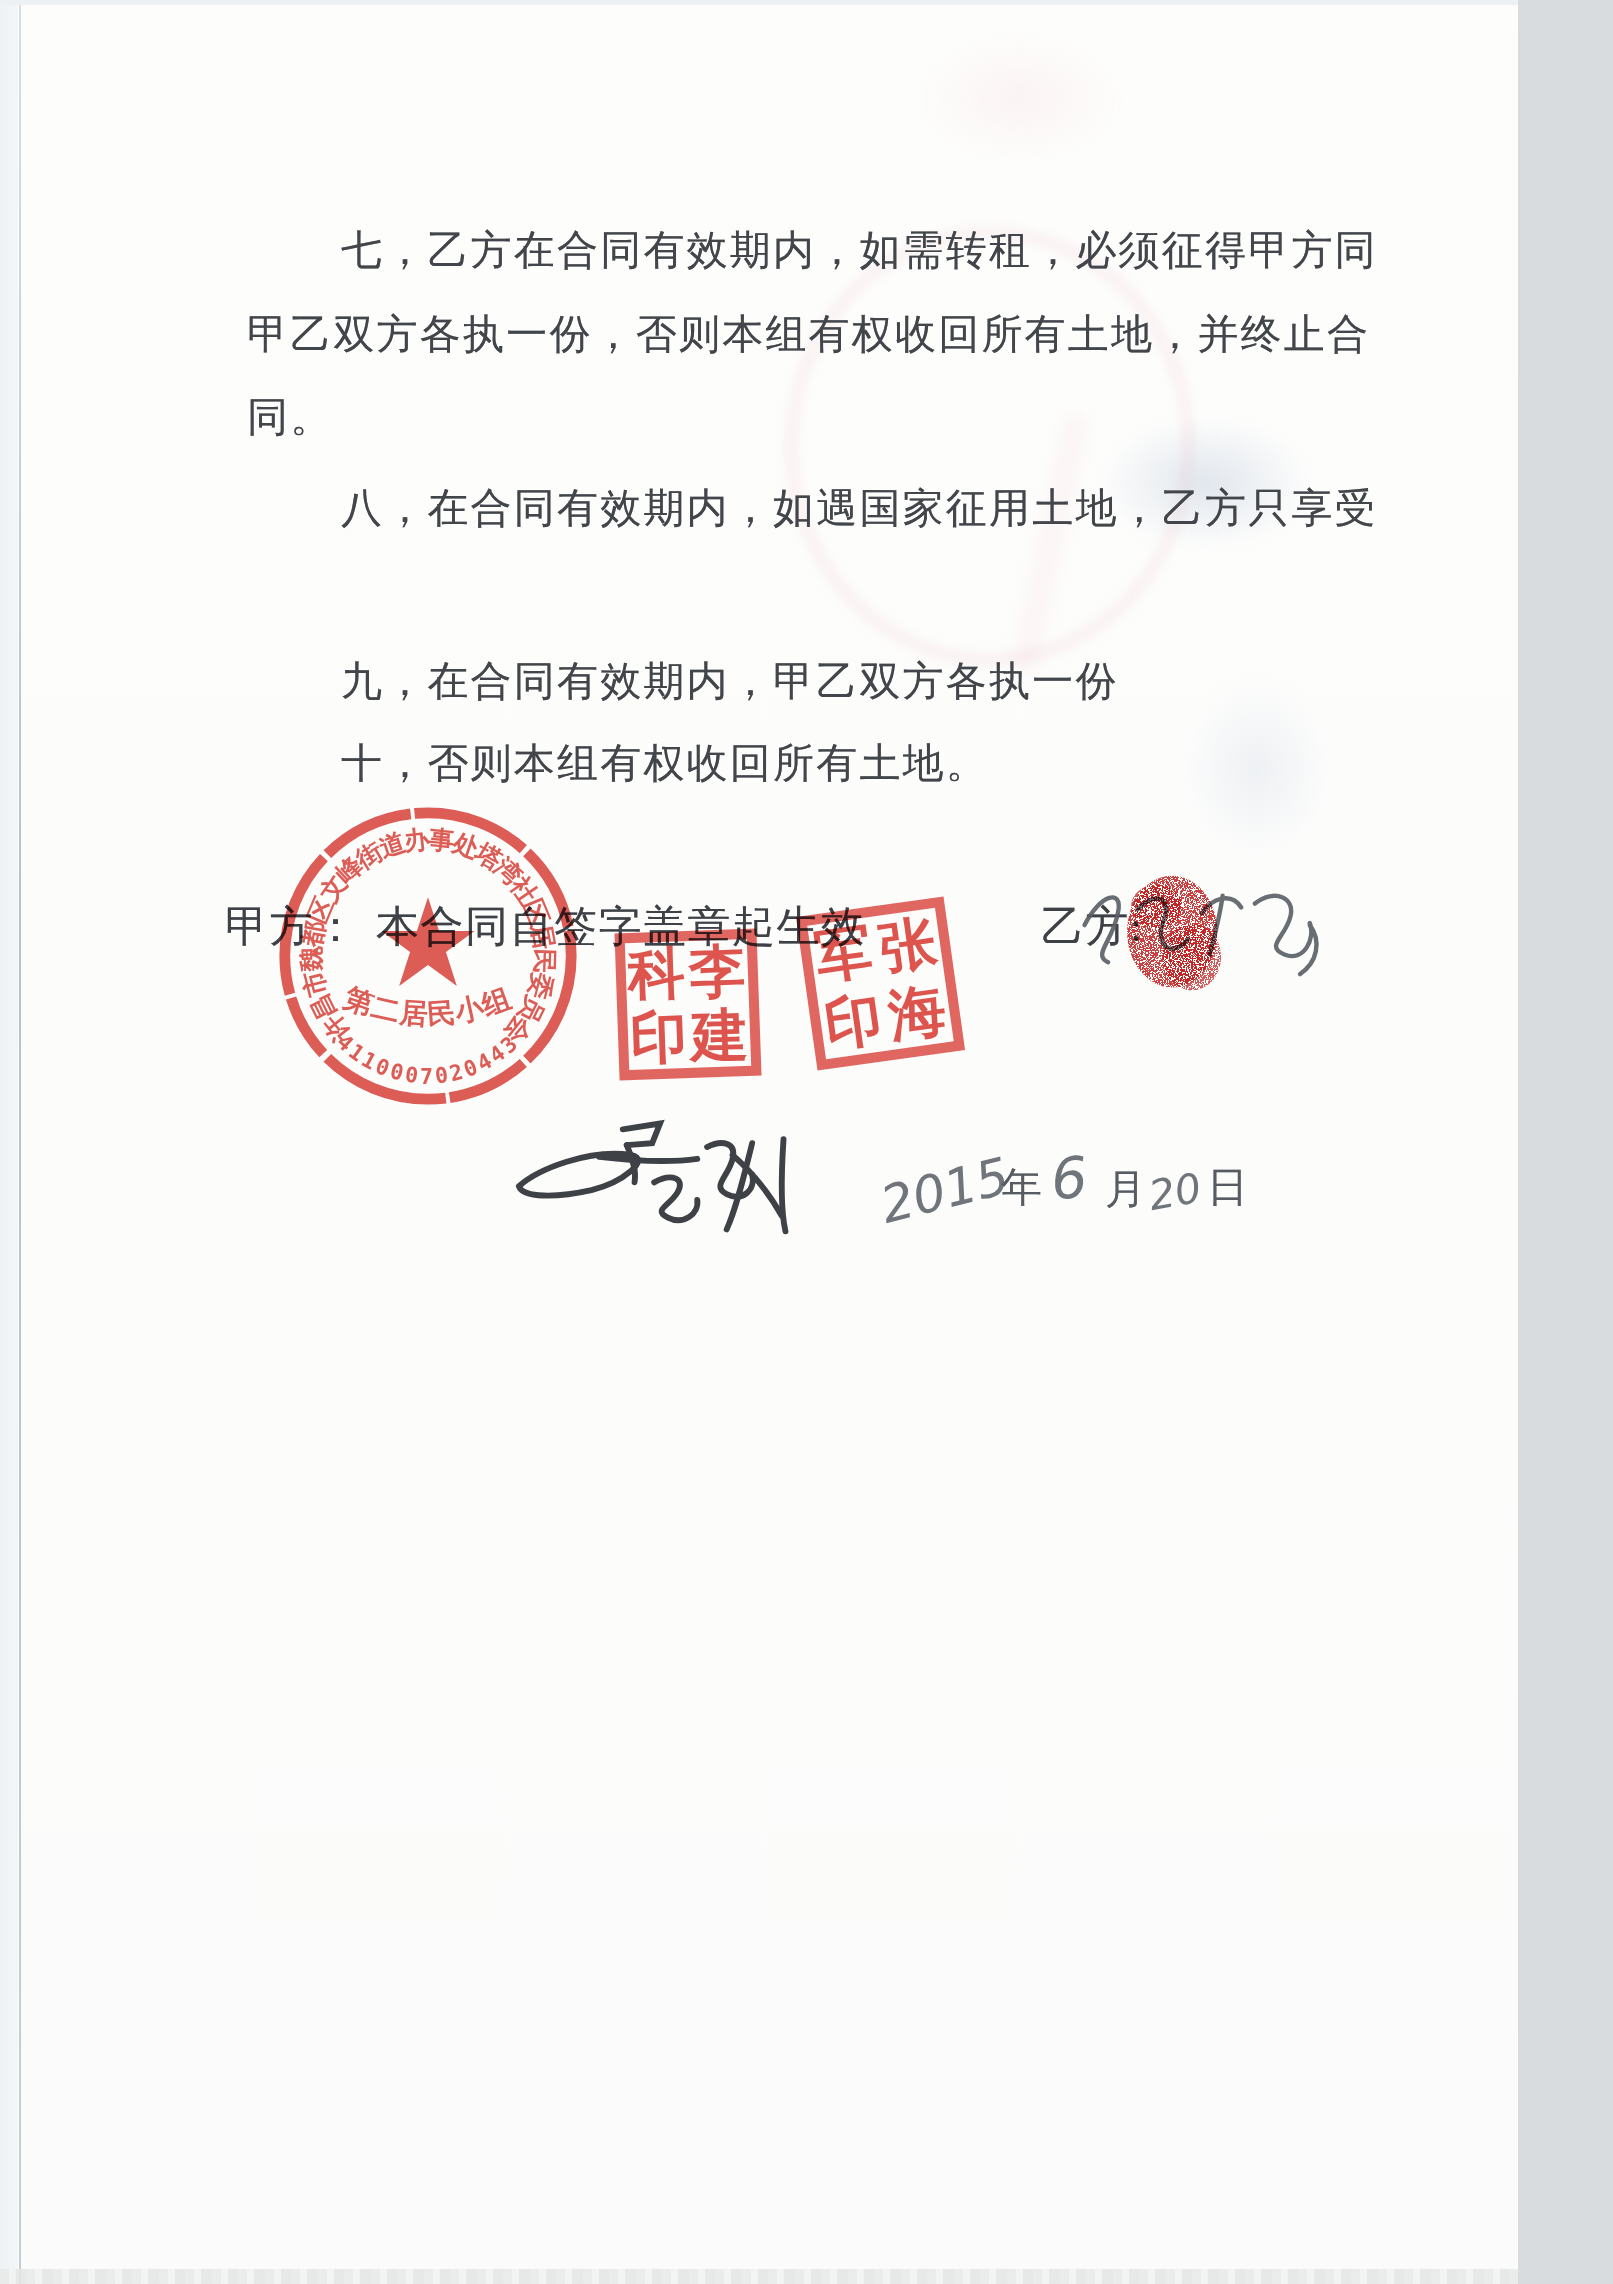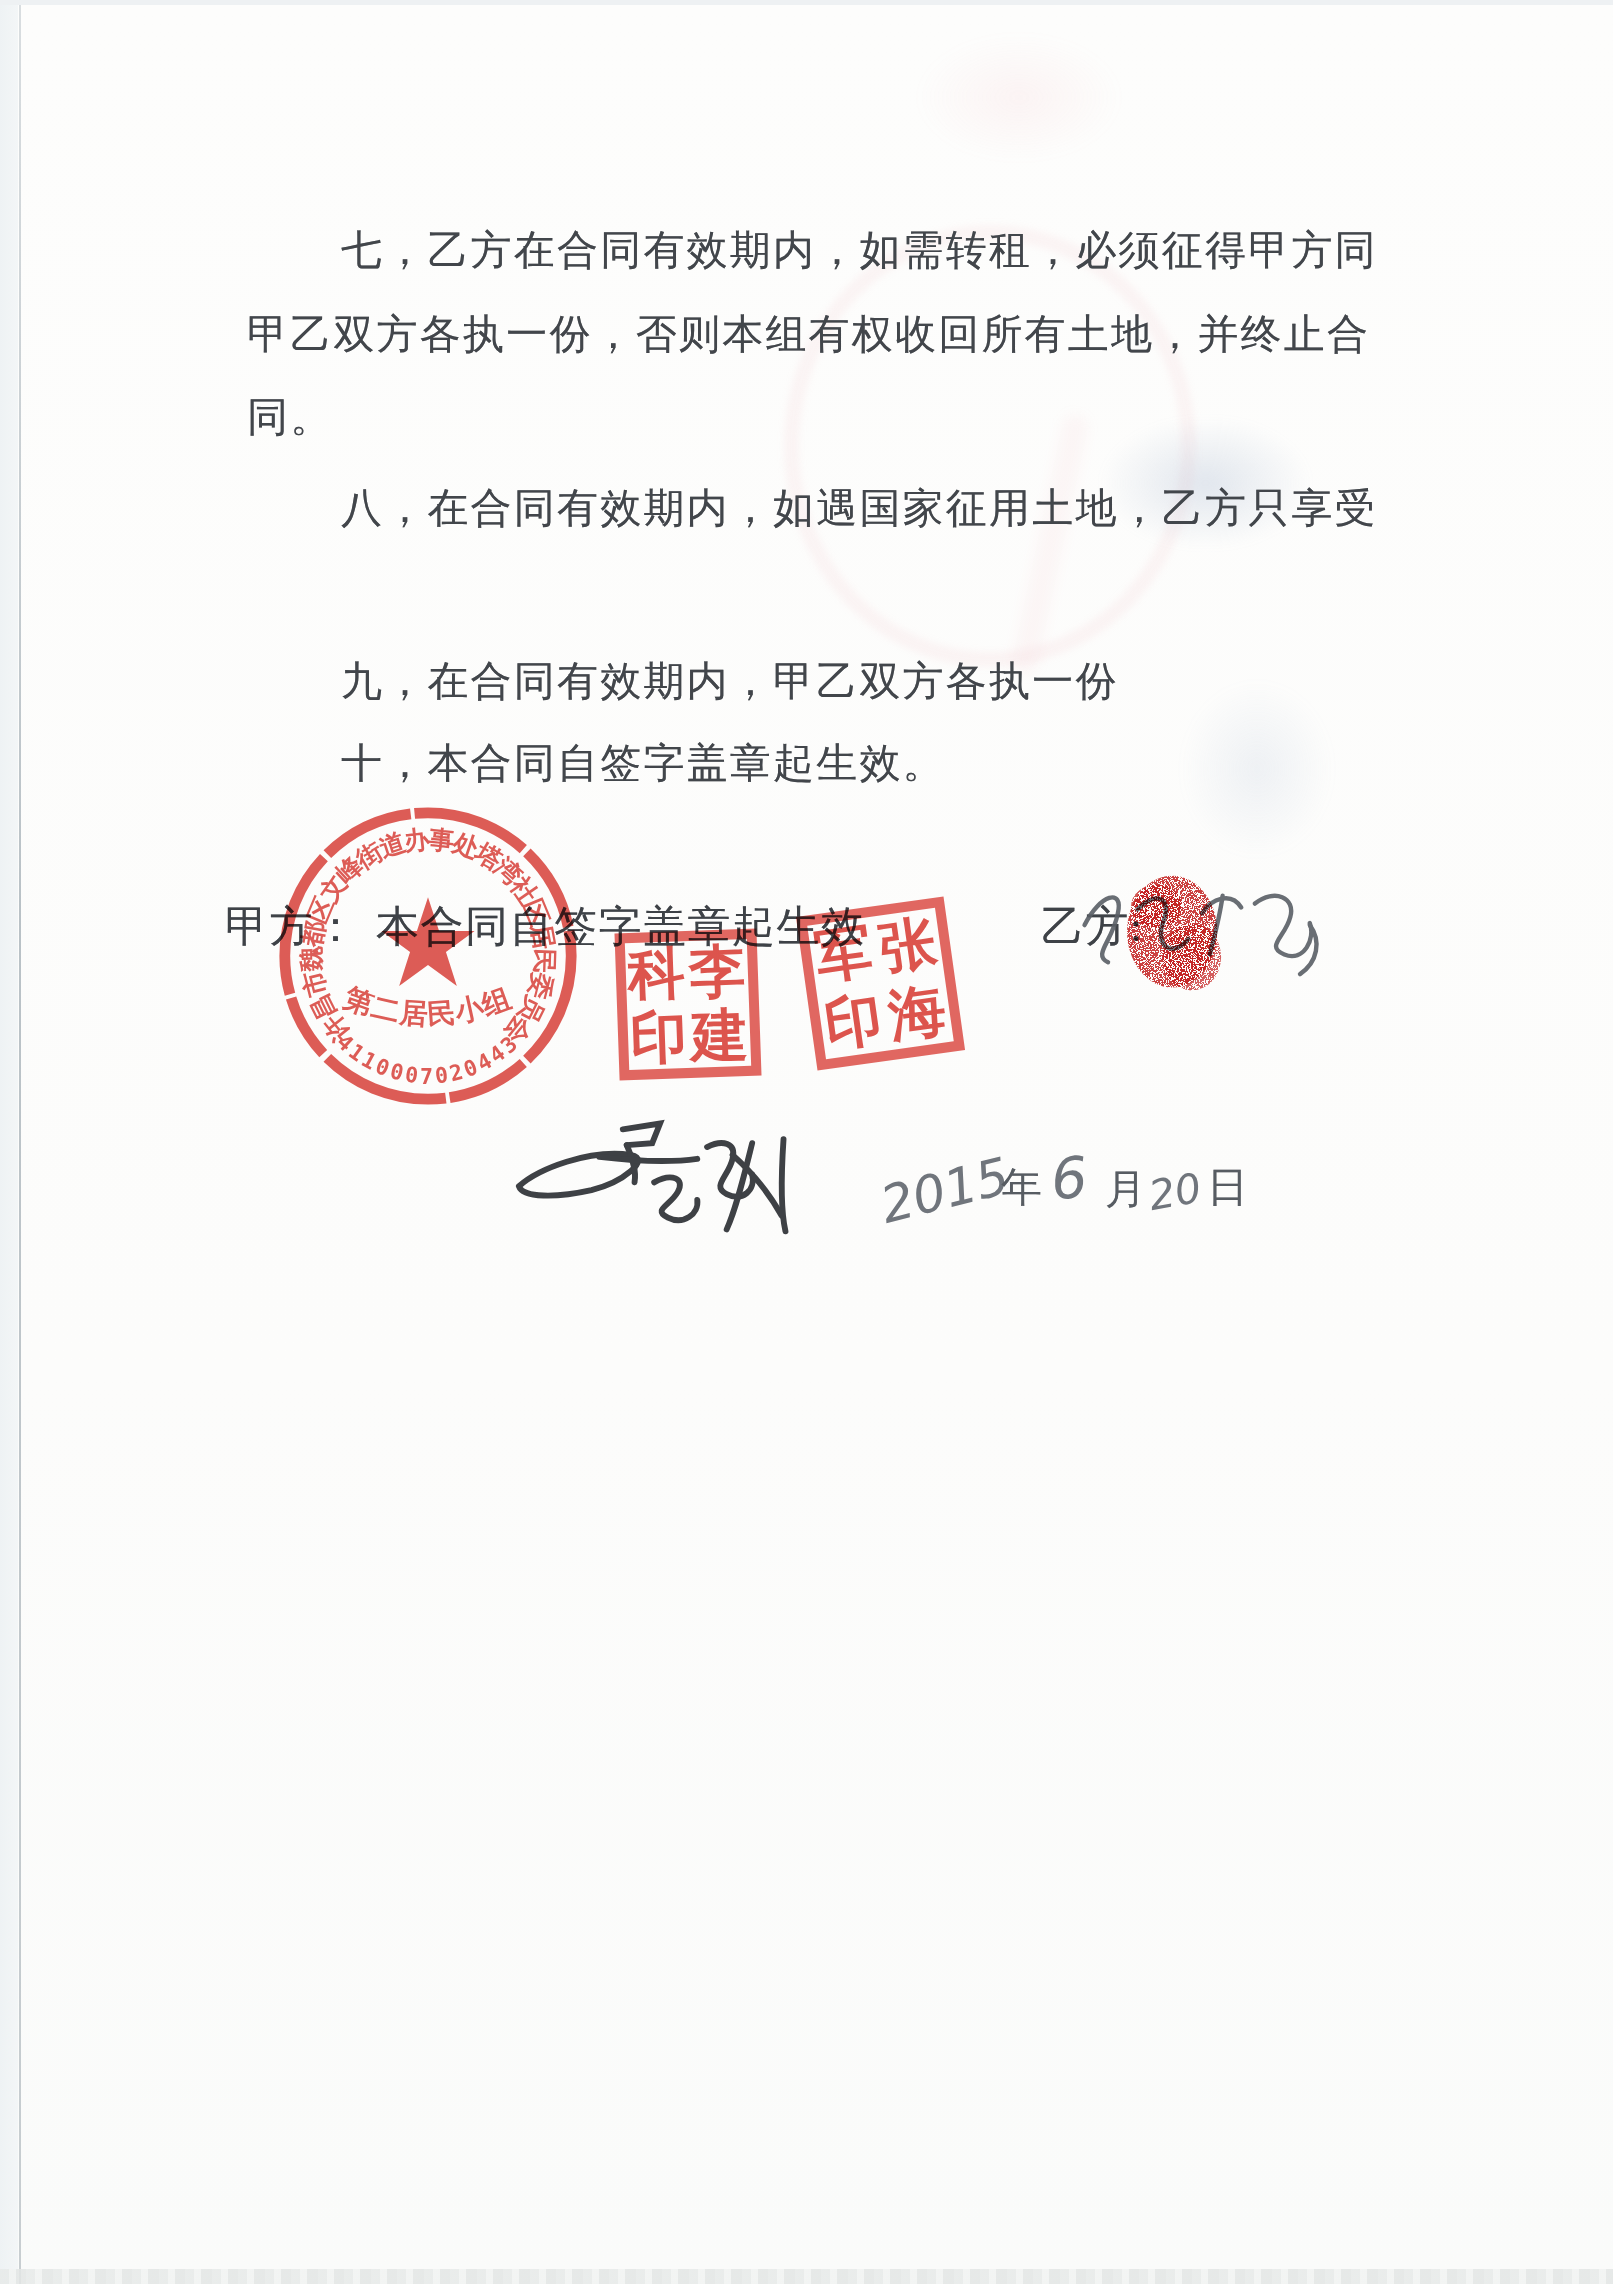--- a/index.html
+++ b/index.html
@@ -1,21 +1,22 @@
 <!DOCTYPE html>
 <html><head>
 <meta charset="utf-8">
 <style>
   html,body{margin:0;padding:0;background:#d8dcdf;}
   .page{
     position:relative;
-    width:1613px;height:2285px;
+    width:1482px;height:2285px;
     background:linear-gradient(180deg,#fdfdfc 0%, #fcfcfb 60%, #fafbfa 100%);
     overflow:hidden;
     font-family:"Liberation Serif", serif;
+    padding-left:36px;
   }
   
   .scan-left-strip{position:absolute;left:0;top:0;width:17.6px;height:2285px;
     background:linear-gradient(90deg,#eef2f4,#f3f6f7);}
   .scan-left-line{position:absolute;left:18.6px;top:0;width:2.9px;height:2285px;
     background:linear-gradient(180deg,rgba(150,163,172,.35),rgba(130,145,155,.55) 40%,rgba(140,152,160,.45));}
   .scan-top-strip{position:absolute;left:0;top:0;width:1613px;height:4.9px;background:#eef1f3;}
   .scan-bottom-strip{position:absolute;left:0;bottom:0;width:1613px;height:15.7px;
     background:repeating-linear-gradient(90deg,#e7eae9 0 8.8px,#f1f3f2 8.8px 15.7px,#e3e6e5 15.7px 26.5px);
     opacity:.85;}
@@ -82,21 +83,21 @@
   <div class="ghost-blob-top"></div>
   <div class="ghost-streak"></div>
   <div class="smudge-blue-1"></div>
   <div class="smudge-blue-2"></div>
 
   <div class="tline l1">七，乙方在合同有效期内，如需转租，必须征得甲方同</div>
   <div class="tline l2">甲乙双方各执一份，否则本组有权收回所有土地，并终止合</div>
   <div class="tline l3">同。</div>
   <div class="tline l4">八，在合同有效期内，如遇国家征用土地，乙方只享受</div>
   <div class="tline l6">九，在合同有效期内，甲乙双方各执一份</div>
-  <div class="tline l7">十，本合同自签字盖章起生效。</div>
+  <div class="tline l7">十，否则本组有权收回所有土地。</div>
 
   <div class="party-line party-a">
     <span>甲方：</span><span class="name">本合同自签字盖章起生效</span>
   </div>
 
   <div class="party-line party-b">乙方:</div>
 
   <svg class="sig-party-b" viewBox="0 0 290 125" xmlns="http://www.w3.org/2000/svg">
     <g fill="none" stroke="#5a5f66" stroke-width="4.5" stroke-linecap="round" opacity="0.9">
       <path d="M 22 58 C 38 26, 62 20, 56 46 C 50 76, 30 88, 46 96"></path>

